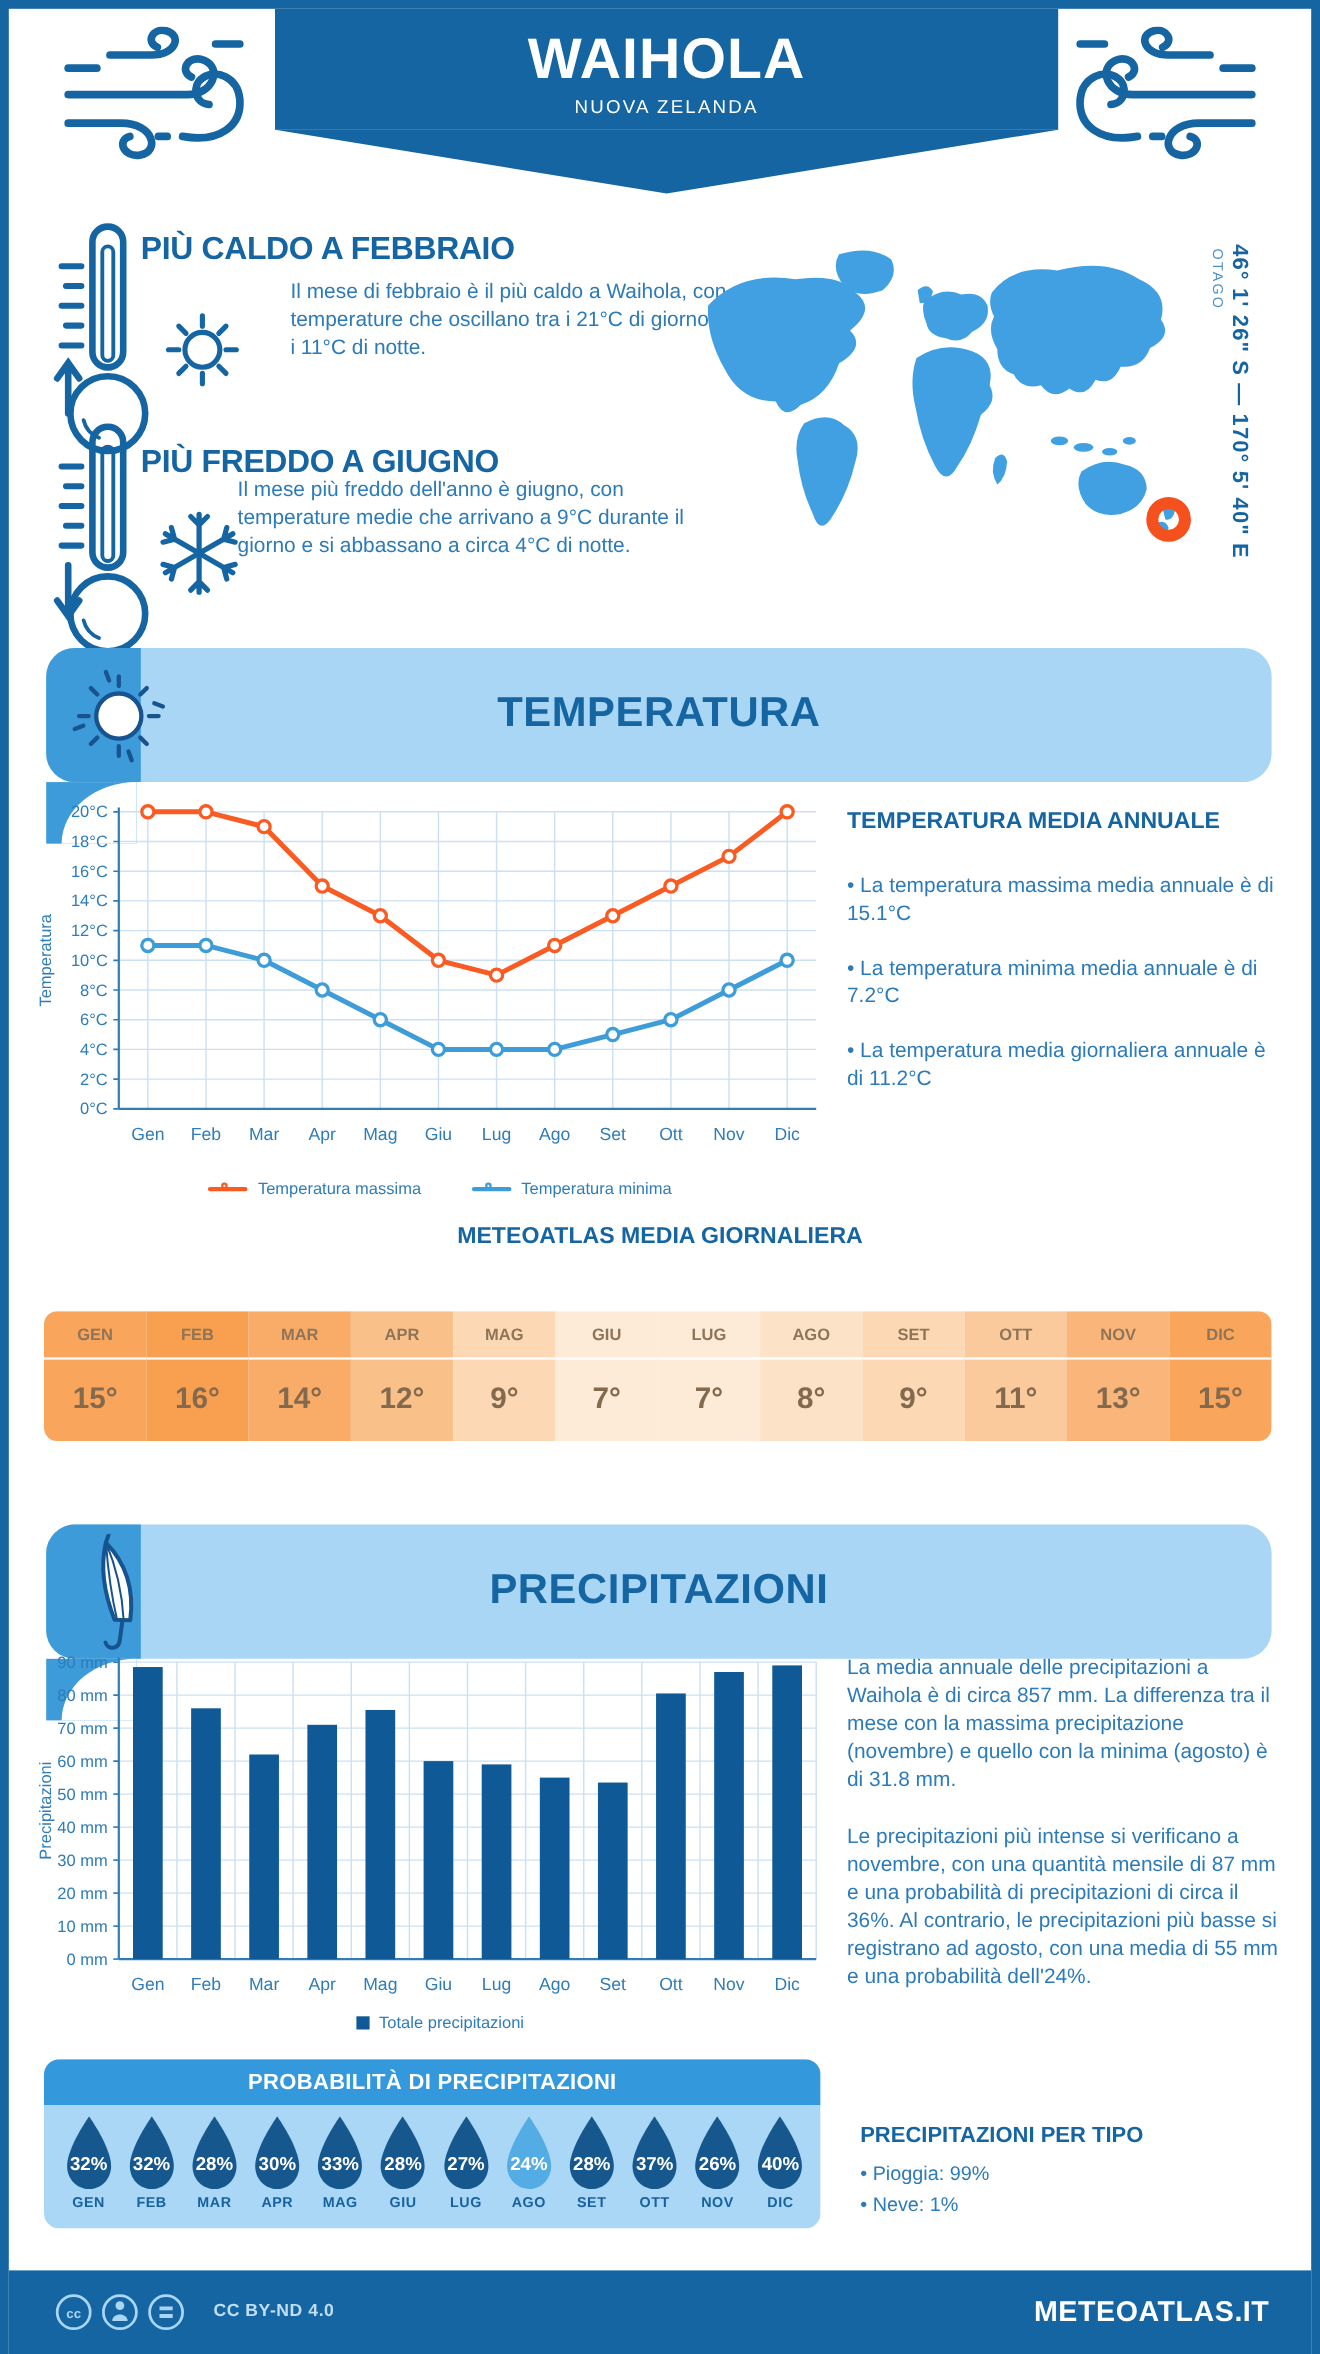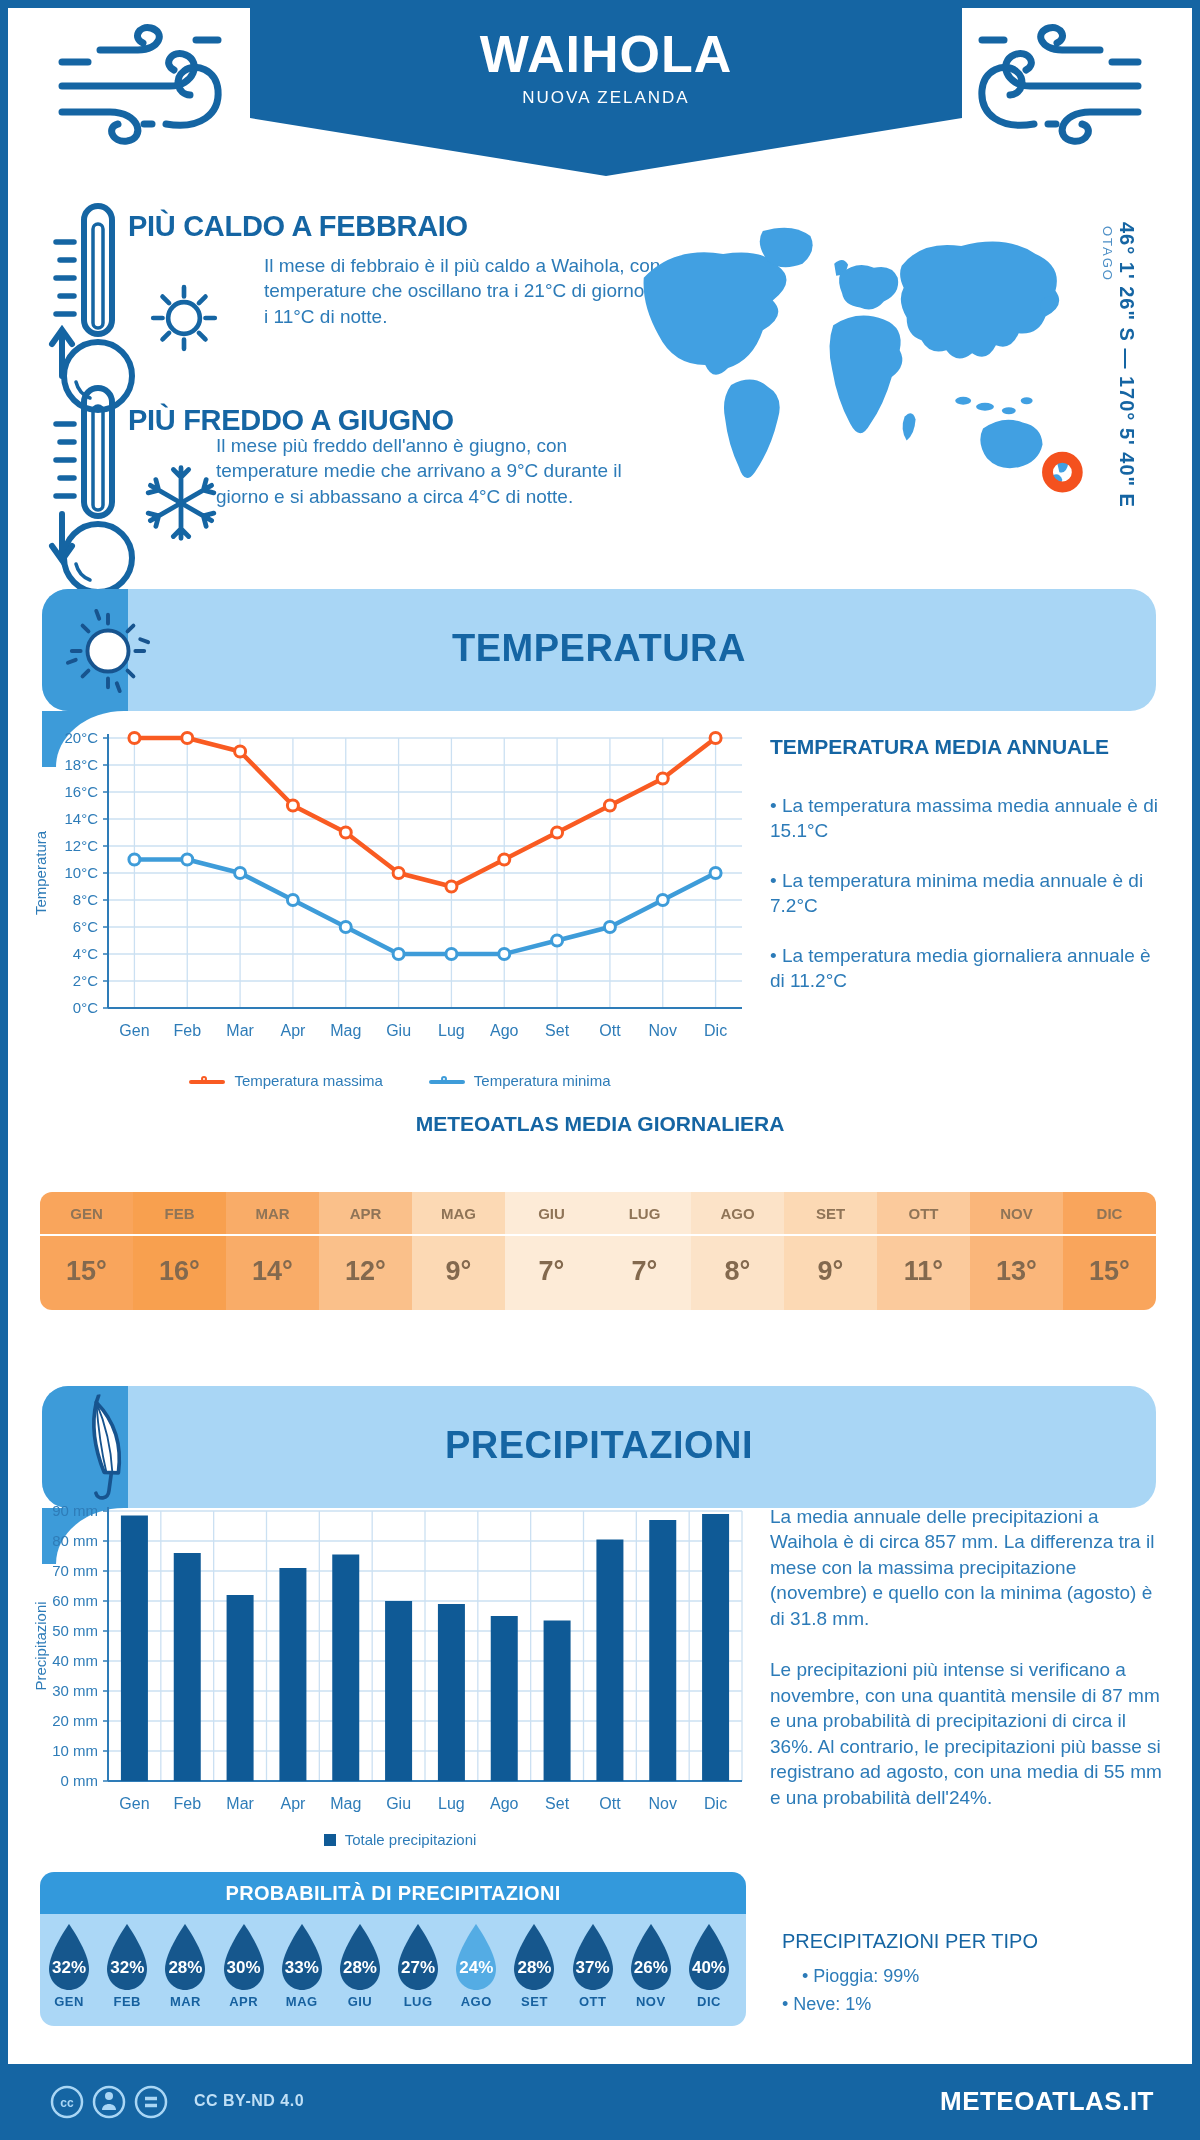--- a/index.html
+++ b/index.html
@@ -55,27 +55,27 @@
   
   .daily-title{position:absolute;left:0;width:100%;top:1104px;text-align:center;font-size:21px;font-weight:700;color:#1565A3;}
   .t-wrap{position:absolute;left:32px;top:1184px;width:1116px;height:118px;display:flex;border-radius:12px;overflow:hidden;}
   .t-col{flex:1;display:flex;flex-direction:column;}
   .t-head{height:44px;line-height:44px;text-align:center;font-size:15px;font-weight:700;color:#8F7457;border-bottom:2px solid #fff;}
   .t-val{flex:1;line-height:70px;text-align:center;font-size:27px;font-weight:700;color:#83694E;}
 
   
   .prob-box{position:absolute;left:32px;top:1864px;width:706px;height:154px;border-radius:14px;overflow:hidden;}
   .prob-head{height:42px;line-height:42px;background:#3399DC;color:#fff;text-align:center;font-size:20px;font-weight:700;letter-spacing:0.3px;}
-  .prob-body{height:112px;background:#ABD7F6;display:flex;padding:8px 8px 0 0;justify-content:space-between;}
+  .prob-body{height:112px;background:#ABD7F6;display:flex;padding:8px 8px 0 12px;justify-content:space-between;}
   .drop-cell{flex:1;text-align:center;position:relative;}
   .drop-cell svg{display:block;margin:0 auto;}
   .drop-pct{position:absolute;left:0;top:36px;width:100%;text-align:center;font-size:17px;font-weight:700;color:#fff;}
   .drop-month{margin-top:2px;font-size:13px;font-weight:700;color:#17619F;letter-spacing:0.5px;}
 
-  .types-h{position:absolute;left:774px;top:1922px;font-size:20px;font-weight:400;color:#1565A3;}
+  .types-h{position:absolute;left:774px;top:1922px;font-size:20px;font-weight:700;color:#1565A3;}
   .types-b{position:absolute;left:774px;font-size:18px;color:#2C7BB8;}
 
   
   .footer{position:absolute;left:0;top:2056px;width:1184px;height:76px;background:#1565A3;}
   .cc-icons{position:absolute;left:40px;top:18px;}
   .cc-text{position:absolute;left:186px;top:28px;font-size:16px;font-weight:700;color:#BFDFF6;letter-spacing:0.5px;}
   .site{position:absolute;right:38px;top:22px;font-size:26px;font-weight:700;color:#fff;letter-spacing:0.5px;}
 
   svg text{font-family:"Liberation Sans","DejaVu Sans",sans-serif;}
 </style>
@@ -536,21 +536,21 @@
           <svg width="46" height="70" viewBox="0 0 46 70">
             <path d="M23 2 C23 2 3 30 3 47 C3 59 12 68 23 68 C34 68 43 59 43 47 C43 30 23 2 23 2 Z" fill="#16578D"></path>
           </svg>
           <div class="drop-pct">40%</div>
           <div class="drop-month">DIC</div>
         </div>
       </div>
   </div>
 
   <div class="types-h">PRECIPITAZIONI PER TIPO</div>
-  <div class="types-b" style="top:1958px;margin-left:20px;">• Pioggia: 99%</div>
+  <div class="types-b" style="top:1958px;">• Pioggia: 99%</div>
   <div class="types-b" style="top:1986px;">• Neve: 1%</div>
 
   <div class="footer">
     <svg class="cc-icons" width="130" height="40" viewBox="0 0 130 40">
       <g stroke="#A9D6F5" stroke-width="2.5" fill="none">
         <circle cx="19" cy="20" r="15"></circle>
           <circle cx="61" cy="20" r="15"></circle>
           <circle cx="103" cy="20" r="15"></circle>
       </g>
       <text x="19" y="25" text-anchor="middle" font-size="12" font-weight="700" fill="#A9D6F5">cc</text>

